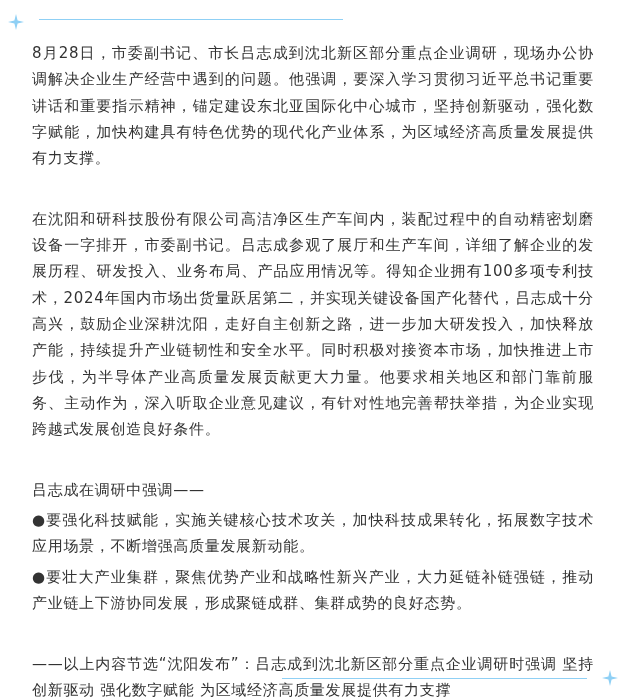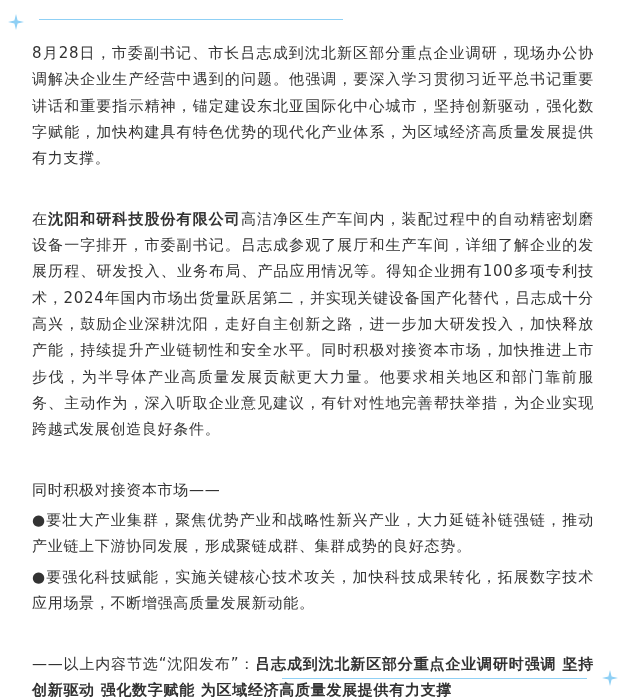--- a/index.html
+++ b/index.html
@@ -6,41 +6,41 @@
   body { width: 627px; height: 697px; position: relative; overflow: hidden;
          font-family: "DejaVu Sans", "Liberation Sans", sans-serif; color: #333333; }
   .divider-top { position: absolute; left: 0; top: 10px; width: 360px; height: 20px; }
   .divider-bottom { position: absolute; left: 260px; top: 664px; width: 367px; height: 30px; }
   .line { position: absolute; height: 1px; background: #8fd0f5; }
   .star { position: absolute; width: 16px; height: 16px; }
   .content { position: absolute; left: 28px; top: 36px; width: 570px;
              font-size: 15px; line-height: 26.3px; letter-spacing: 0.7px; text-align: justify; }
   .content p { margin: 4px; }
   .gap { height: 26.3px; }
-  .bold { font-weight: bold; }
+  .bold { font-weight: normal; }
   .source .bold { color: #333; }
 </style>
 </head>
 <body>
 
 <div class="divider-top">
   <svg class="star" style="left:8px;top:4px;" viewBox="0 0 16 16">
     <path d="M8 0 L9.6 6.4 L16 8 L9.6 9.6 L8 16 L6.4 9.6 L0 8 L6.4 6.4 Z" fill="#8fd0f5"></path>
   </svg>
   <div class="line" style="left:39px;top:9px;width:304px;"></div>
 </div>
 
 <div class="content">
   <p>8月28日，市委副书记、市长吕志成到沈北新区部分重点企业调研，现场办公协调解决企业生产经营中遇到的问题。他强调，要深入学习贯彻习近平总书记重要讲话和重要指示精神，锚定建设东北亚国际化中心城市，坚持创新驱动，强化数字赋能，加快构建具有特色优势的现代化产业体系，为区域经济高质量发展提供有力支撑。</p>
   <div class="gap"></div>
   <p><span>在</span><span class="bold">沈阳和研科技股份有限公司</span><span>高洁净区生产车间内，装配过程中的自动精密划磨设备一字排开，市委副书记。吕志成参观了展厅和生产车间，详细了解企业的发展历程、研发投入、业务布局、产品应用情况等。得知企业拥有100多项专利技术，2024年国内市场出货量跃居第二，并实现关键设备国产化替代，吕志成十分高兴，鼓励企业深耕沈阳，走好自主创新之路，进一步加大研发投入，加快释放产能，持续提升产业链韧性和安全水平。同时积极对接资本市场，加快推进上市步伐，为半导体产业高质量发展贡献更大力量。他要求相关地区和部门靠前服务、主动作为，深入听取企业意见建议，有针对性地完善帮扶举措，为企业实现跨越式发展创造良好条件。</span></p>
   <div class="gap"></div>
-  <p>同时积极对接资本市场——</p>
+  <p>吕志成在调研中强调——</p>
+  <p>●要强化科技赋能，实施关键核心技术攻关，加快科技成果转化，拓展数字技术应用场景，不断增强高质量发展新动能。</p>
   <p>●要壮大产业集群，聚焦优势产业和战略性新兴产业，大力延链补链强链，推动产业链上下游协同发展，形成聚链成群、集群成势的良好态势。</p>
-  <p>●要强化科技赋能，实施关键核心技术攻关，加快科技成果转化，拓展数字技术应用场景，不断增强高质量发展新动能。</p>
   <div class="gap"></div>
   <p class="source"><span>——以上内容节选“沈阳发布”：</span><span class="bold">吕志成到沈北新区部分重点企业调研时强调 坚持创新驱动 强化数字赋能 为区域经济高质量发展提供有力支撑</span></p>
 </div>
 
 <div class="divider-bottom">
   <div class="line" style="left:22px;top:14px;width:305px;"></div>
   <svg class="star" style="left:342px;top:6px;" viewBox="0 0 16 16">
     <path d="M8 0 L9.6 6.4 L16 8 L9.6 9.6 L8 16 L6.4 9.6 L0 8 L6.4 6.4 Z" fill="#8fd0f5"></path>
   </svg>
 </div>

